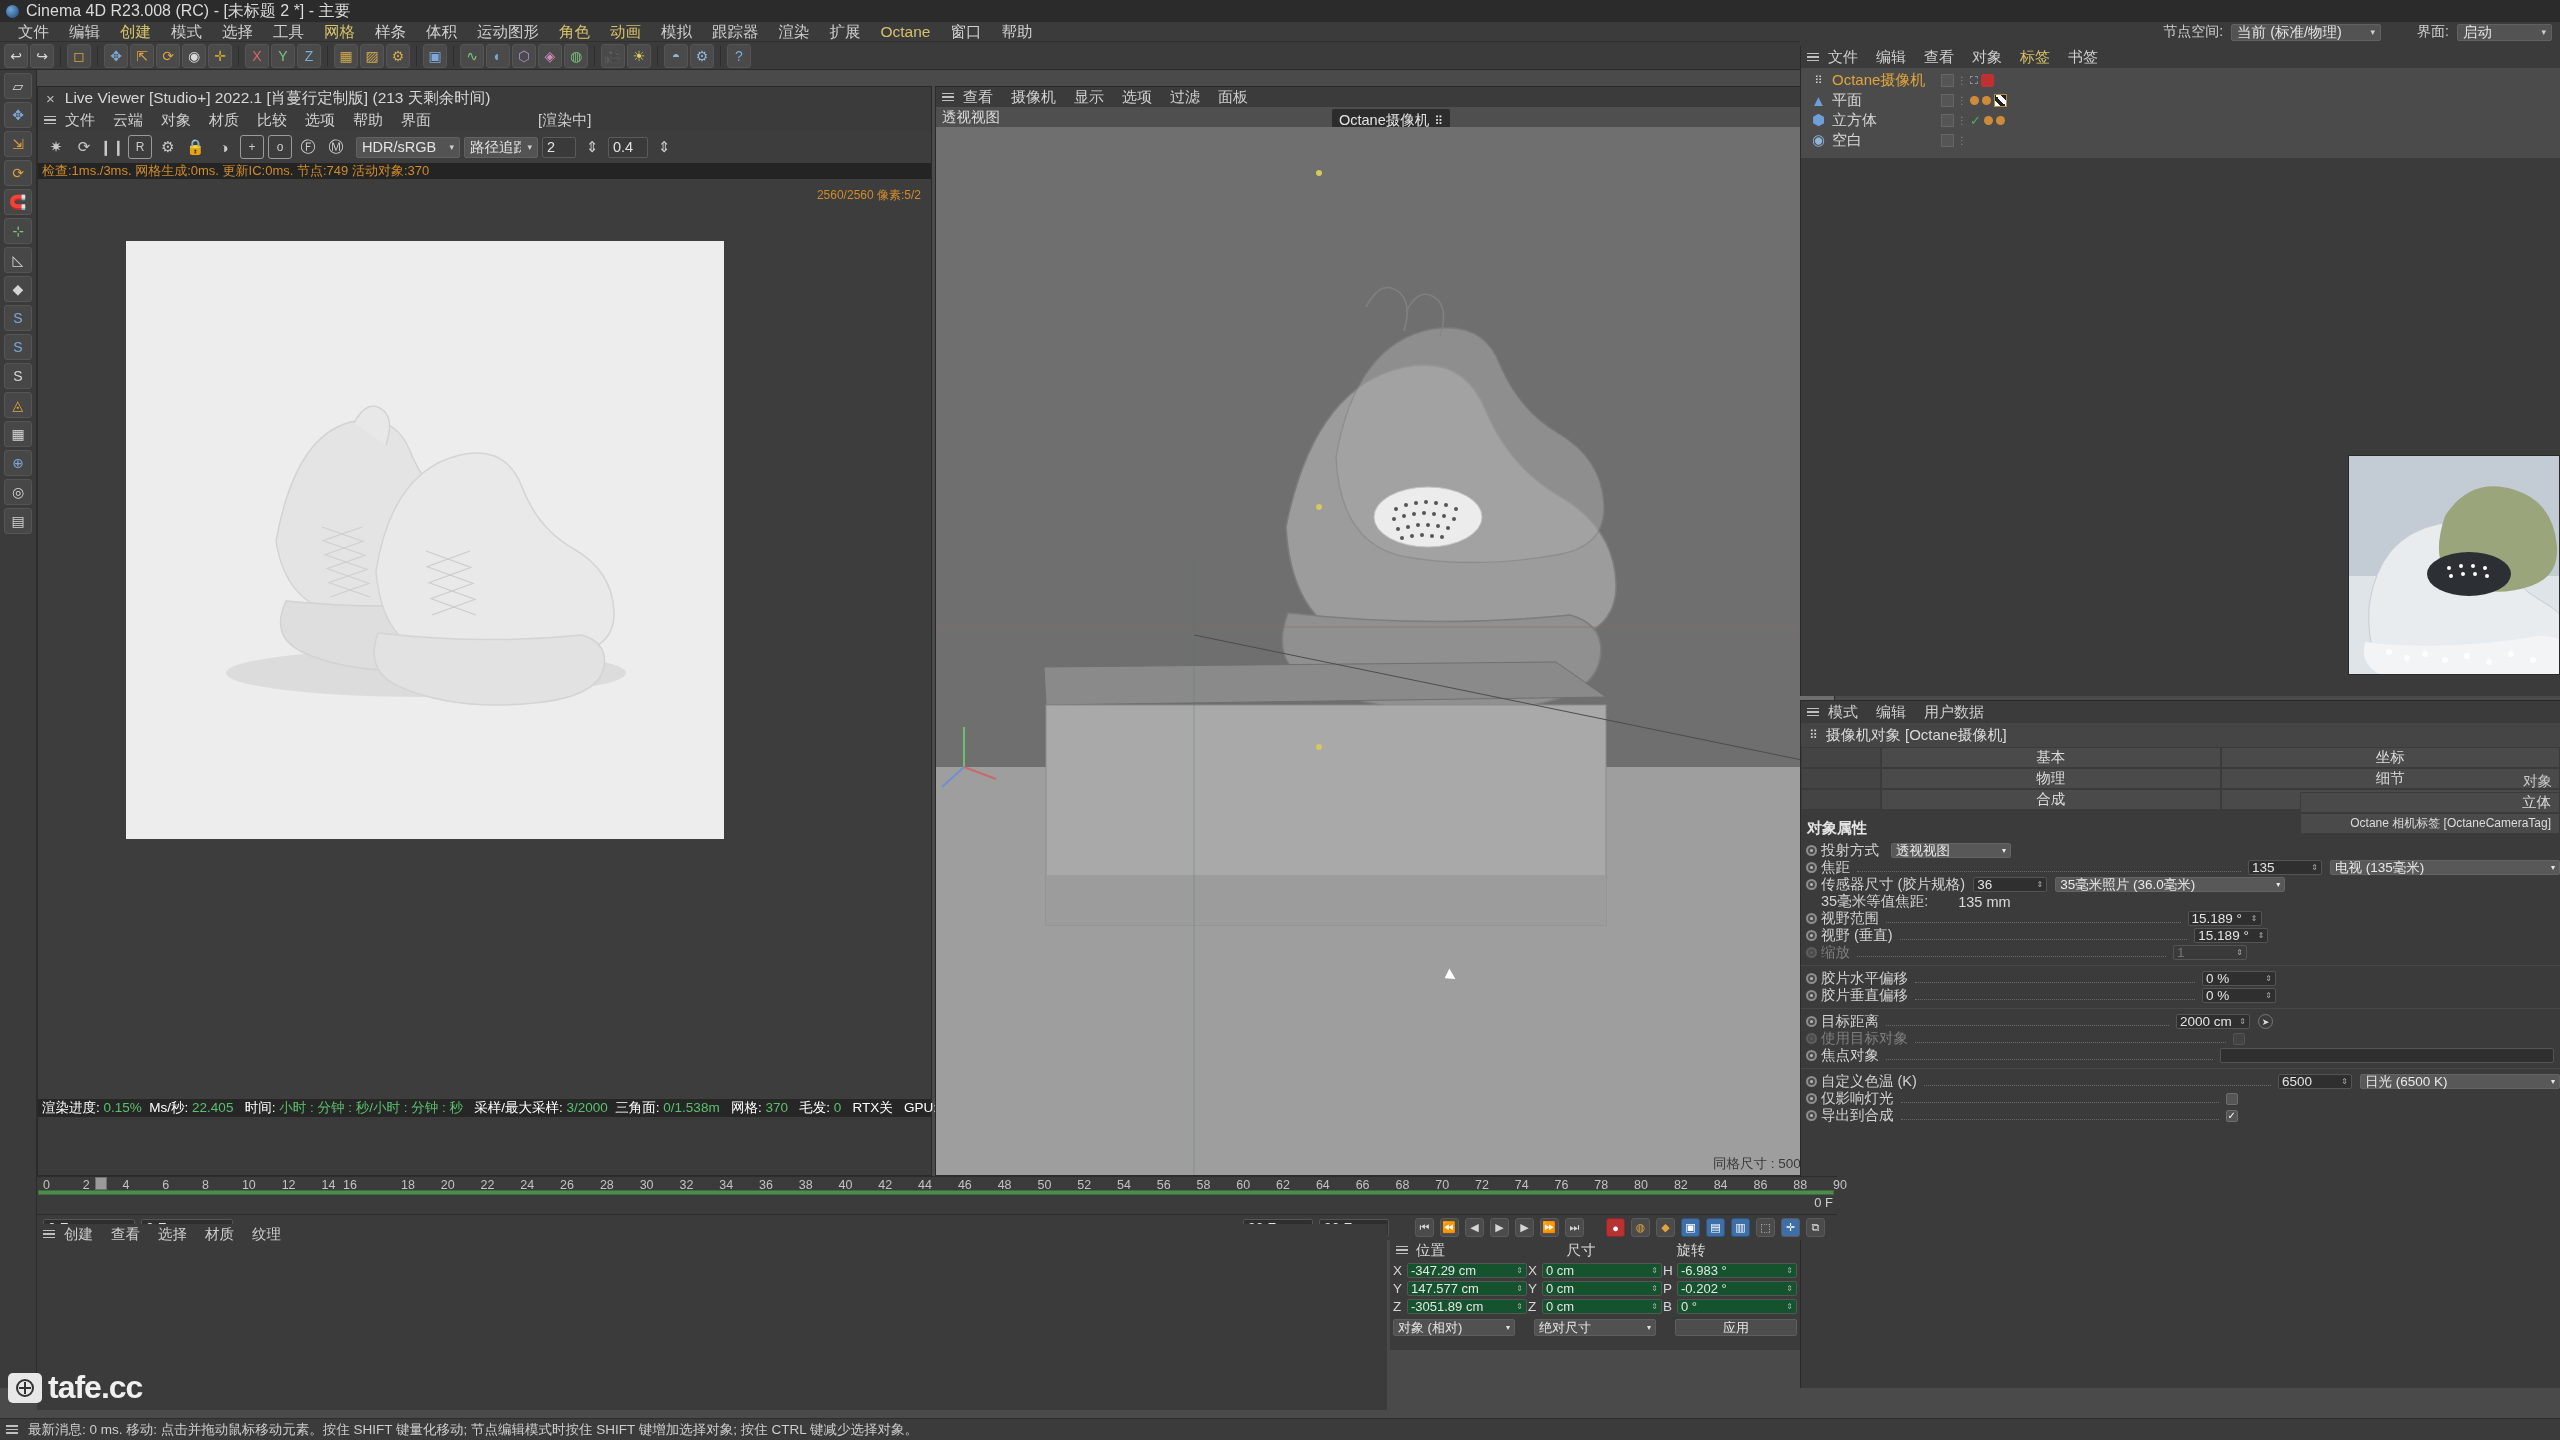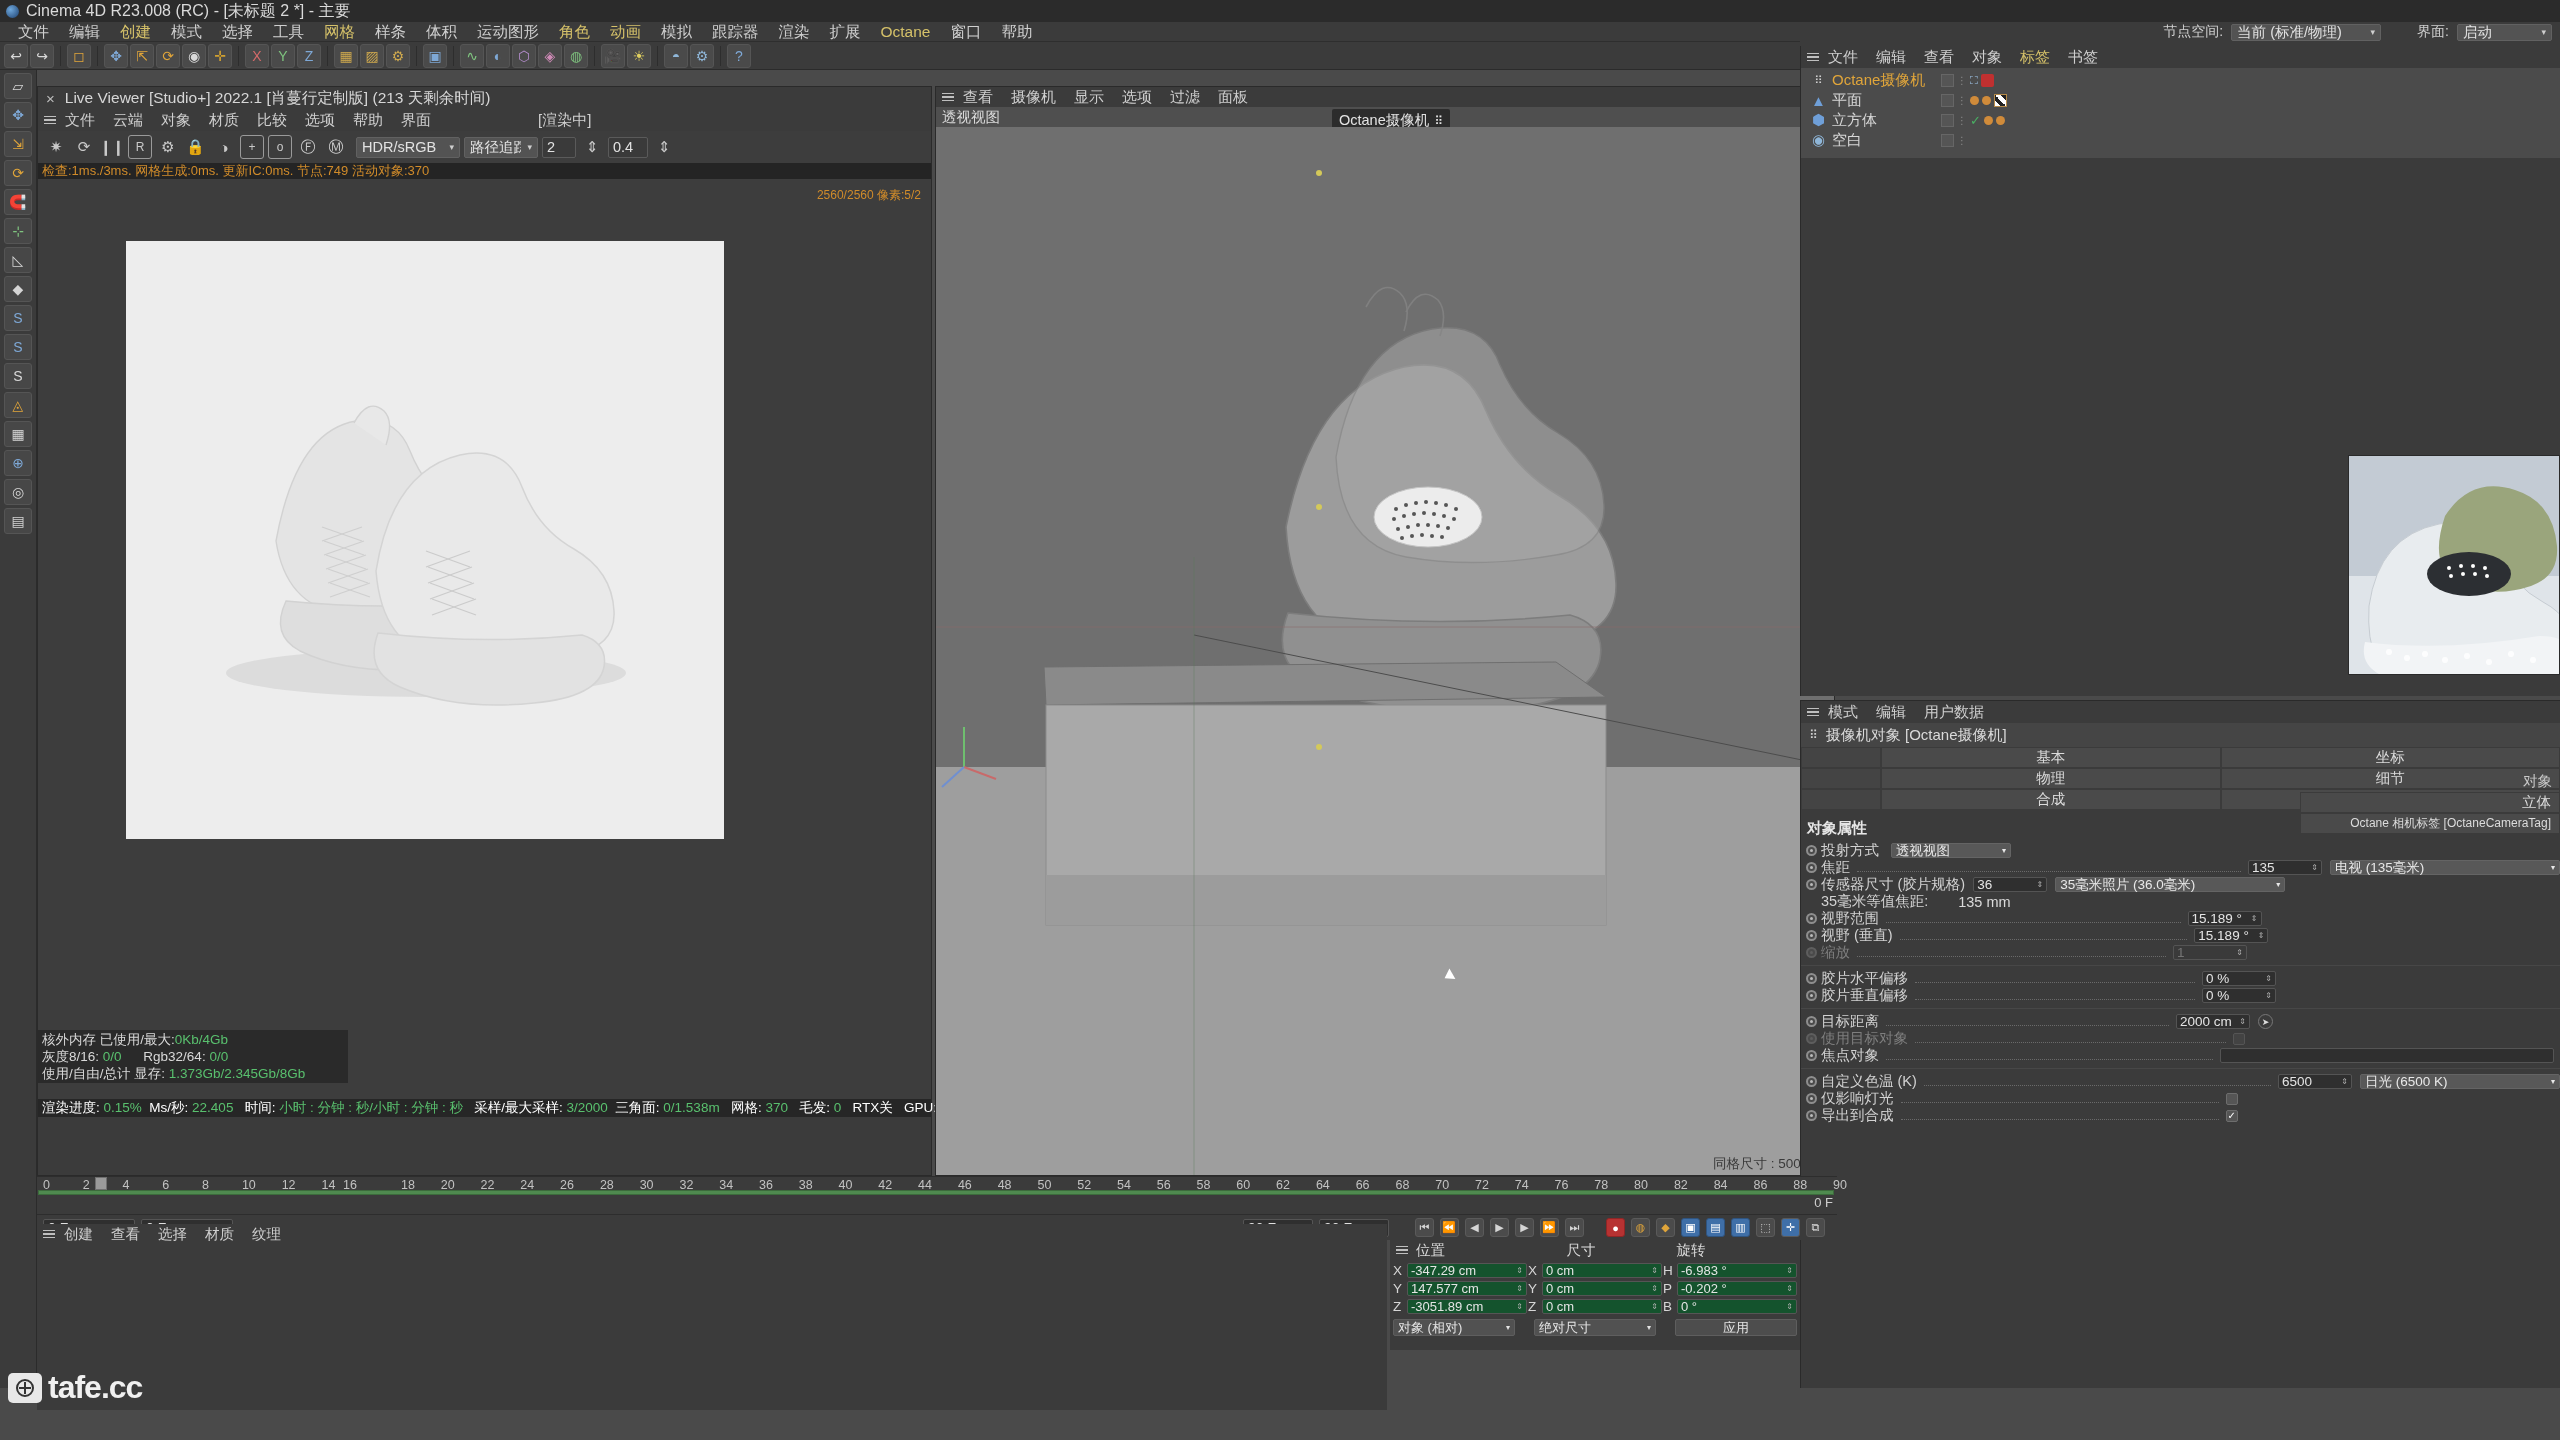--- a/index.html
+++ b/index.html
@@ -426,32 +426,20 @@
 
             <g fill="#e9e9e9" stroke="#d4d4d4" stroke-width="1.5">
               <path d="M250 330 q16 -100 84 -116 q46 -10 62 32 q16 42 52 62 q38 22 40 62 q2 36 -42 44 q-70 12 -132 2 q-58 -10 -64 -86z"></path>
               <path d="M252 392 q-14 38 22 54 q56 24 134 16 q64 -6 70 -36 q4 -24 -22 -32 q-98 10 -204 -2z" fill="#e2e2e2"></path>
             </g>
             <g stroke="#cbcbcb" stroke-width="1.3" fill="none">
               <path d="M300 310 l44 16 M302 326 l44 16 M304 342 l44 16 M306 358 l44 16"></path>
               <path d="M344 310 l-44 16 M346 326 l-44 16 M348 342 l-44 16 M350 358 l-44 16"></path>
             </g>
           </svg>
-        </div>
-        <div class="lv-stats">
-          <div>
-            <span class="lbl">核外内存 已使用/最大:</span><span>0Kb/4Gb</span>
-          </div>
-          <div>
-            <span class="lbl">灰度8/16: </span><span>0/0</span>
-            <span class="lbl" style="margin-left:18px;">Rgb32/64: </span><span>0/0</span>
-          </div>
-          <div>
-            <span class="lbl">使用/自由/总计 显存: </span><span>1.373Gb/2.345Gb/8Gb</span>
-          </div>
         </div>
         <div class="lv-prog">
           <span class="lbl">渲染进度:</span>
           <span>0.15%</span>&nbsp;
           <span class="lbl">Ms/秒:</span>
           <span>22.405</span>&nbsp;&nbsp;
           <span class="lbl">时间:</span>
           <span>小时 : 分钟 : 秒/小时 : 分钟 : 秒</span>&nbsp;&nbsp;
           <span class="lbl">采样/最大采样:</span>
           <span>3/2000</span>&nbsp;
@@ -1061,14 +1049,22 @@
   <div class="wm">
     <div class="wm-box">
       <svg width="22" height="20" viewBox="0 0 22 20">
         <circle cx="11" cy="10" r="8" fill="none" stroke="#333" stroke-width="2"></circle>
         <path d="M5 10 L17 10 M11 4 L11 16" stroke="#333" stroke-width="2"></path>
       </svg>
     </div>
     <span class="wm-t">tafe.cc</span>
   </div>
 
+  <div class="statusbar">
+    <span class="hamb">
+        <i></i>
+        <i></i>
+        <i></i>
+      </span>
+    <span>最新消息: 0 ms.    移动: 点击并拖动鼠标移动元素。按住 SHIFT 键量化移动; 节点编辑模式时按住 SHIFT 键增加选择对象; 按住 CTRL 键减少选择对象。</span>
+  </div>
 
 </div>
 
 </body></html>

